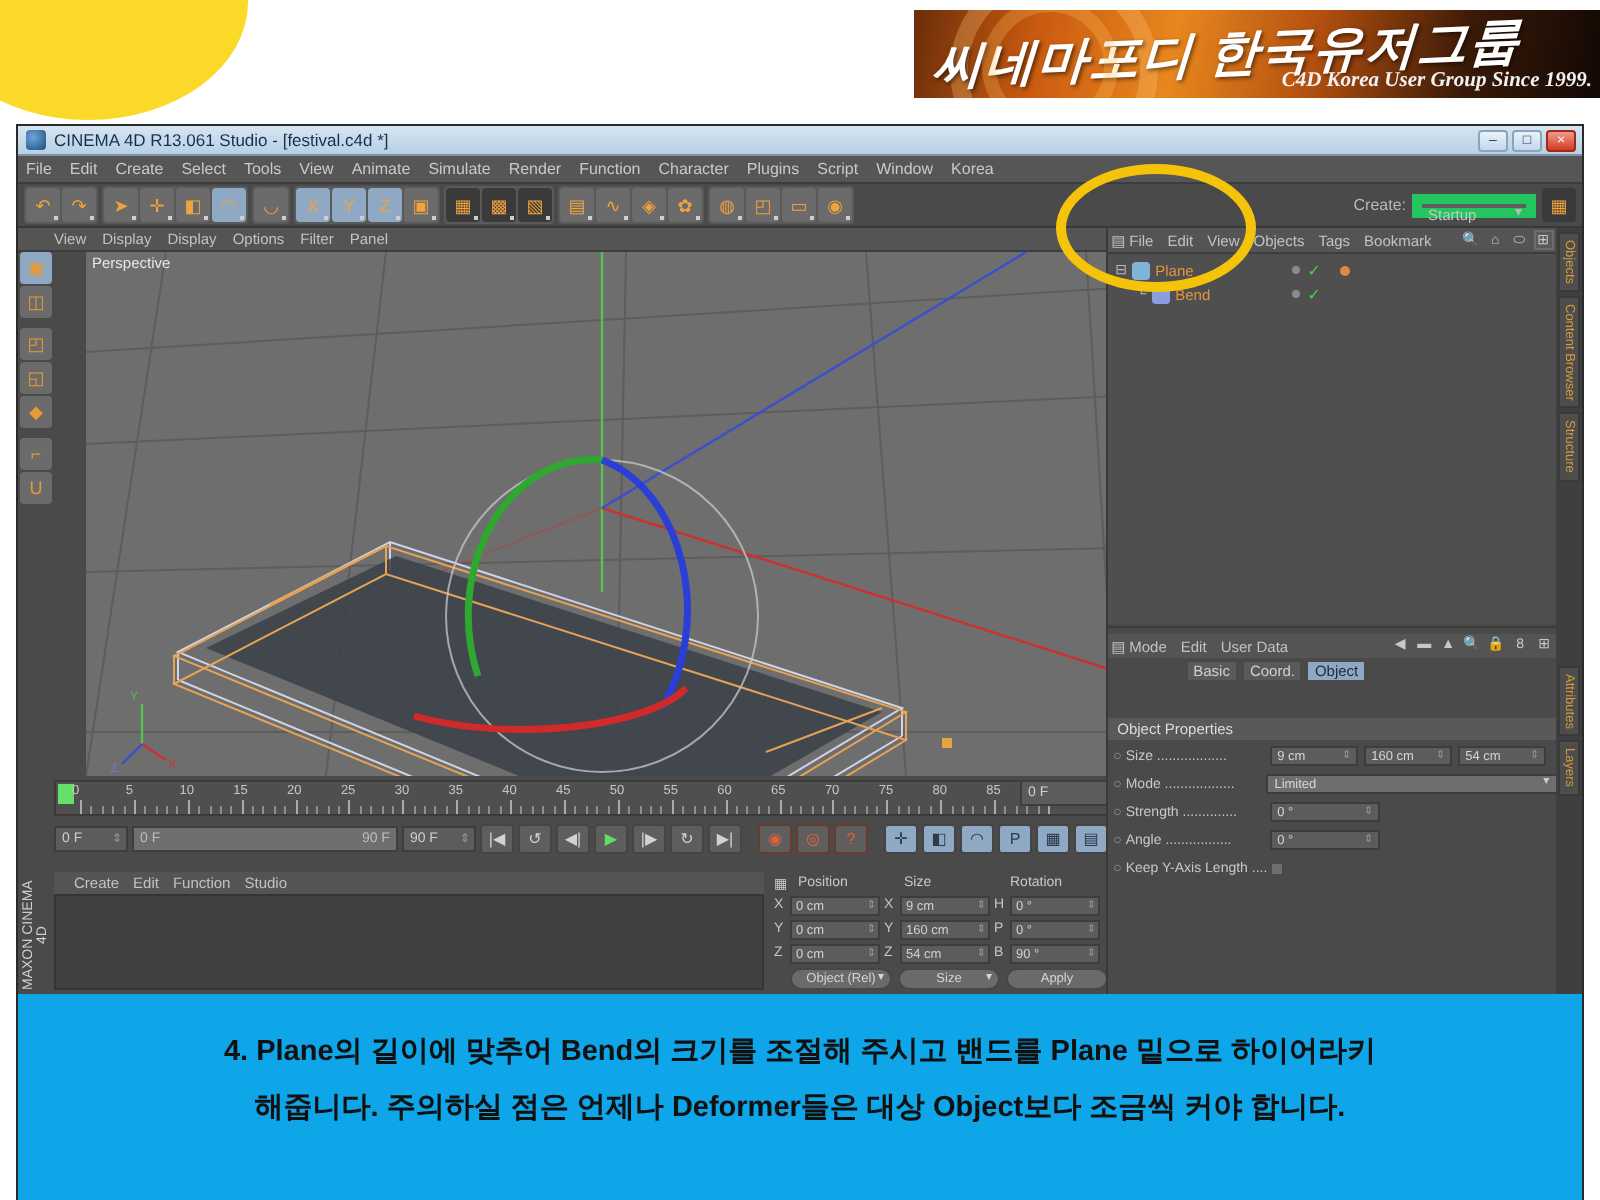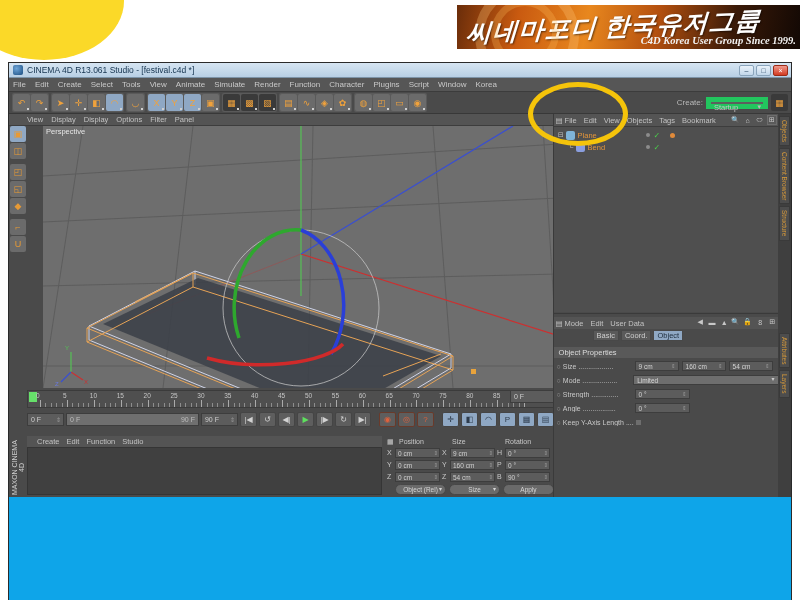--- a/index.html
+++ b/index.html
@@ -222,21 +222,21 @@
 
   #attr-manager{position:absolute;left:0;top:203px;width:225px;height:178px;background:#4a4a4a;}
   #am-menubar{height:12px;background:#545454;display:flex;align-items:center;gap:7px;padding-left:11px;}
   #am-menubar span{font-size:7.5px;color:#c2c2c2;}
   #am-icons{position:absolute;right:2px;top:1px;display:flex;gap:3px;align-items:center;}
   #am-title{height:13px;display:flex;align-items:center;gap:4px;padding-left:4px;font-size:7.5px;color:#d8d8d8;background:#4f4f4f;}
   #am-title .bicon{width:9px;height:9px;border-radius:50% 10% 50% 10%;background:#8a9ede;}
   #am-tabs{height:12px;display:flex;gap:2px;padding-left:3px;align-items:flex-end;margin-left:36px;}
   .am-tab{font-size:7.5px;color:#cfcfcf;padding:0 3px;background:#5a5a5a;border:1px solid #484848;line-height:10px;height:11px;}
   .am-tab.sel{background:#8fa8c4;color:#1d2c3c;}
-  #am-section{height:11px;background:#595959;font-size:7.5px;color:#dcdcdc;padding-left:5px;line-height:11px;margin-top:6px;}
+  #am-section{height:11px;background:#595959;font-size:7.5px;color:#dcdcdc;padding-left:5px;line-height:11px;margin-top:18px;}
   .am-row{display:flex;align-items:center;height:12px;margin-top:2px;padding-left:3px;}
   .am-lbl{width:78px;font-size:7px;color:#c8c8c8;overflow:hidden;white-space:nowrap;}
   .am-lbl .bullet{color:#9a9a9a;margin-right:2px;}
   .am-fld{
     height:10px;background:#5c5c5c;border:1px solid #3d3d3d;font-size:6.5px;color:#d4d4d4;
     padding-left:3px;line-height:9px;position:relative;margin-right:3px;
   }
   .am-fld::after{content:"⇕";position:absolute;right:2px;top:0;font-size:5.5px;color:#9a9a9a;}
   .am-fld.w55{width:55px;} .am-fld.w44{width:44px;}
   .am-dd{
@@ -751,13 +751,17 @@
             <div class="vtab">Structure</div>
             <div class="vtab" style="margin-top: 92px;">Attributes</div>
             <div class="vtab">Layers</div>
           </div>
       </div>
     </div>
 
     <div id="hl-circle"></div>
   </div>
 
+  <div id="caption">
+    <div>4. Plane의 길이에 맞추어 Bend의 크기를 조절해 주시고 밴드를 Plane 밑으로 하이어라키</div>
+    <div>해줍니다. 주의하실 점은 언제나 Deformer들은 대상 Object보다 조금씩 커야 합니다.</div>
+  </div>
 </div>
 
 </body></html>

